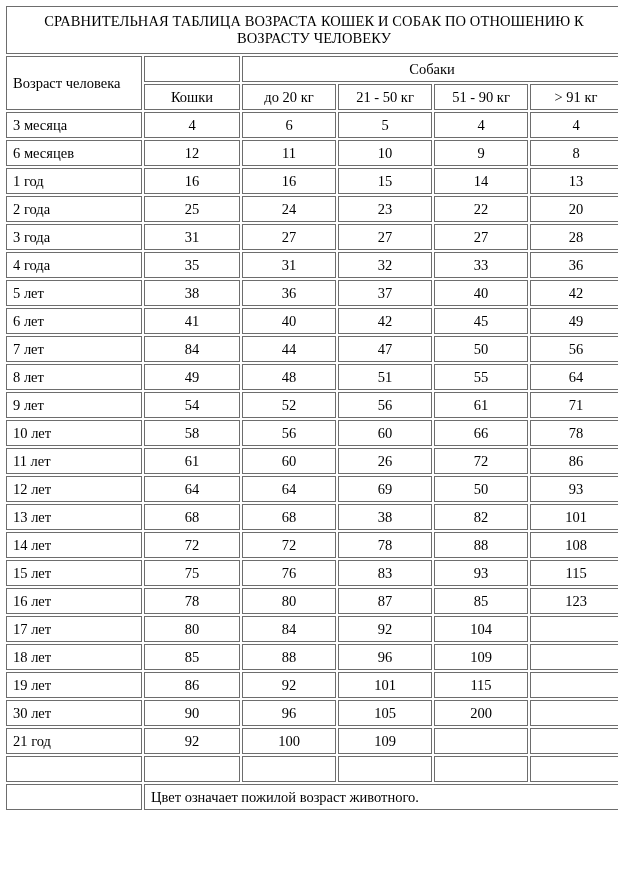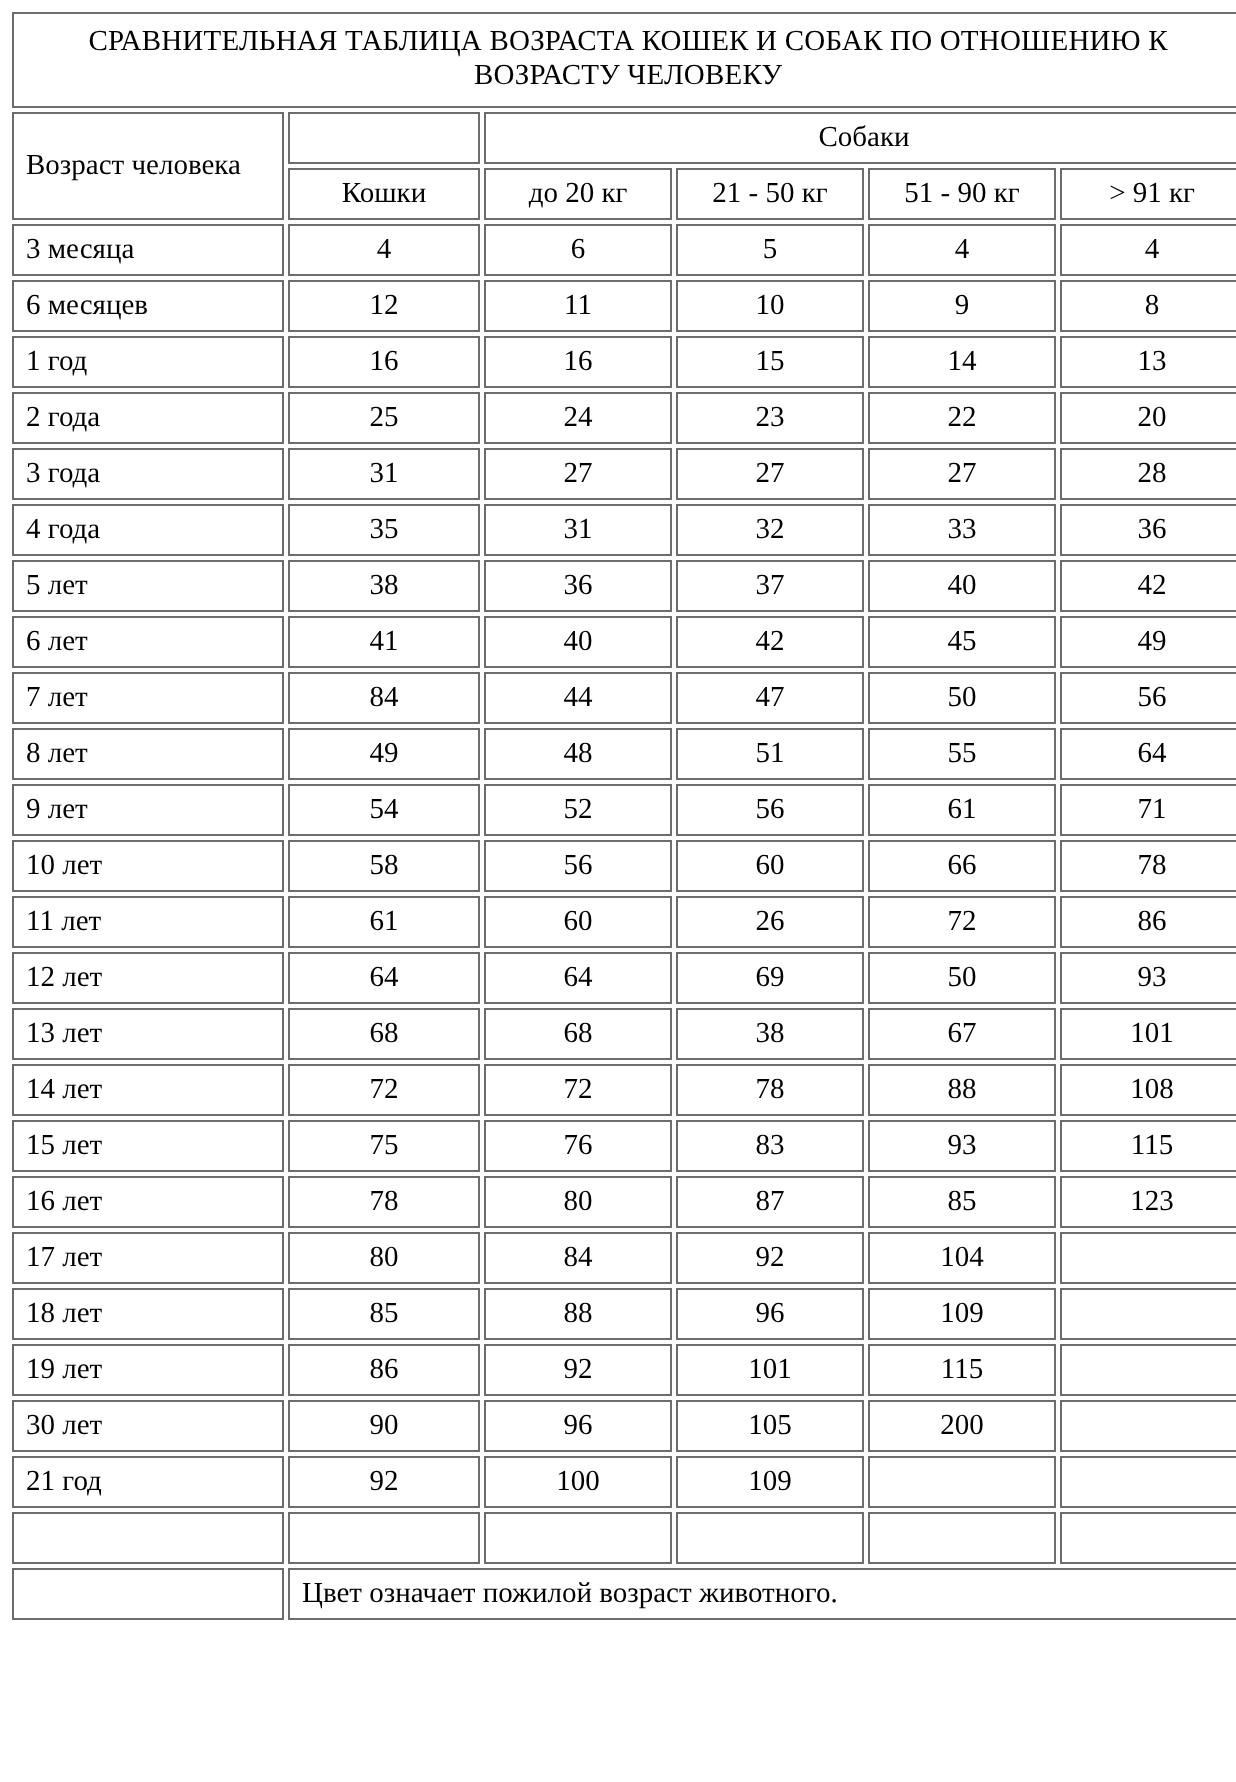--- a/index.html
+++ b/index.html
@@ -221,21 +221,21 @@
           <td class="num hl">64</td>
           <td class="num hl">69</td>
           <td class="num hl">50</td>
           <td class="num hl">93</td>
         </tr>
         <tr>
           <td class="rowhead">13 лет</td>
           <td class="num hl">68</td>
           <td class="num hl">68</td>
           <td class="num hl">38</td>
-          <td class="num hl">67</td>
+          <td class="num hl">82</td>
           <td class="num hl">101</td>
         </tr>
         <tr>
           <td class="rowhead">14 лет</td>
           <td class="num hl">72</td>
           <td class="num hl">72</td>
           <td class="num hl">78</td>
           <td class="num hl">88</td>
           <td class="num hl">108</td>
         </tr>

